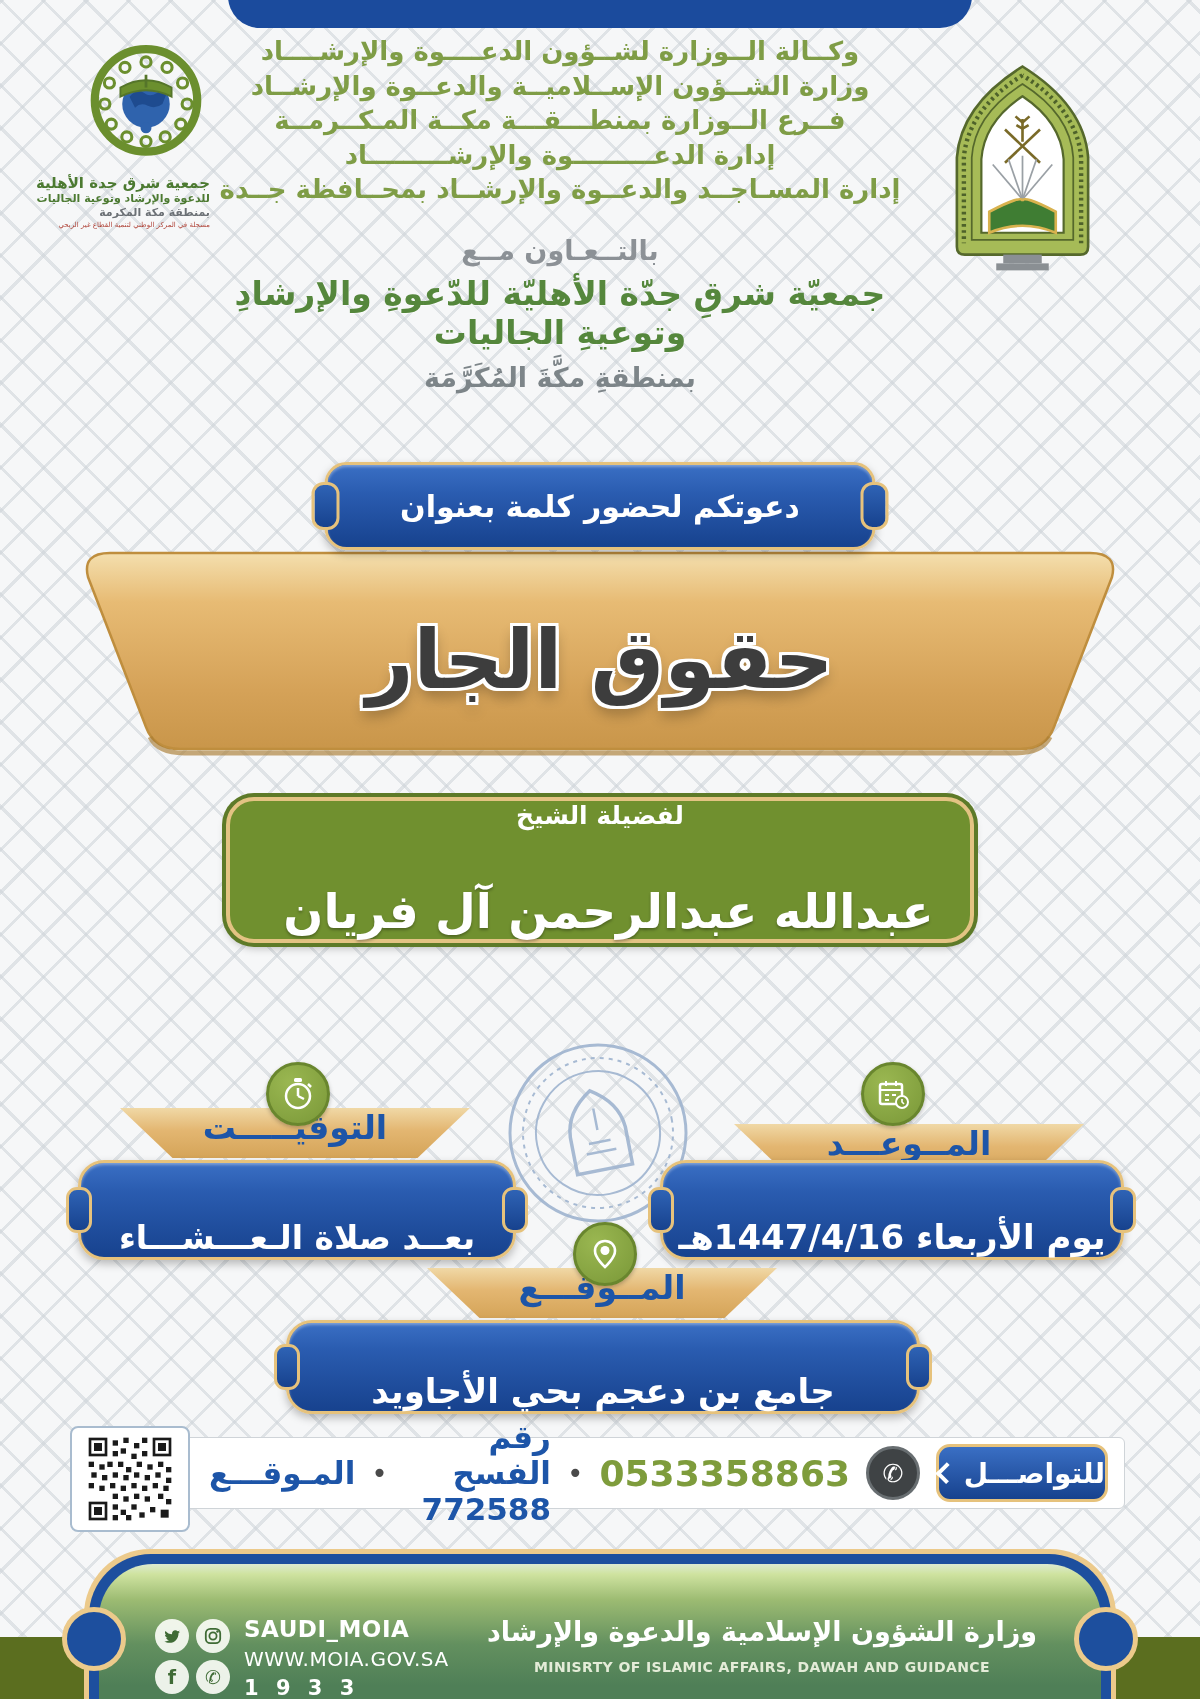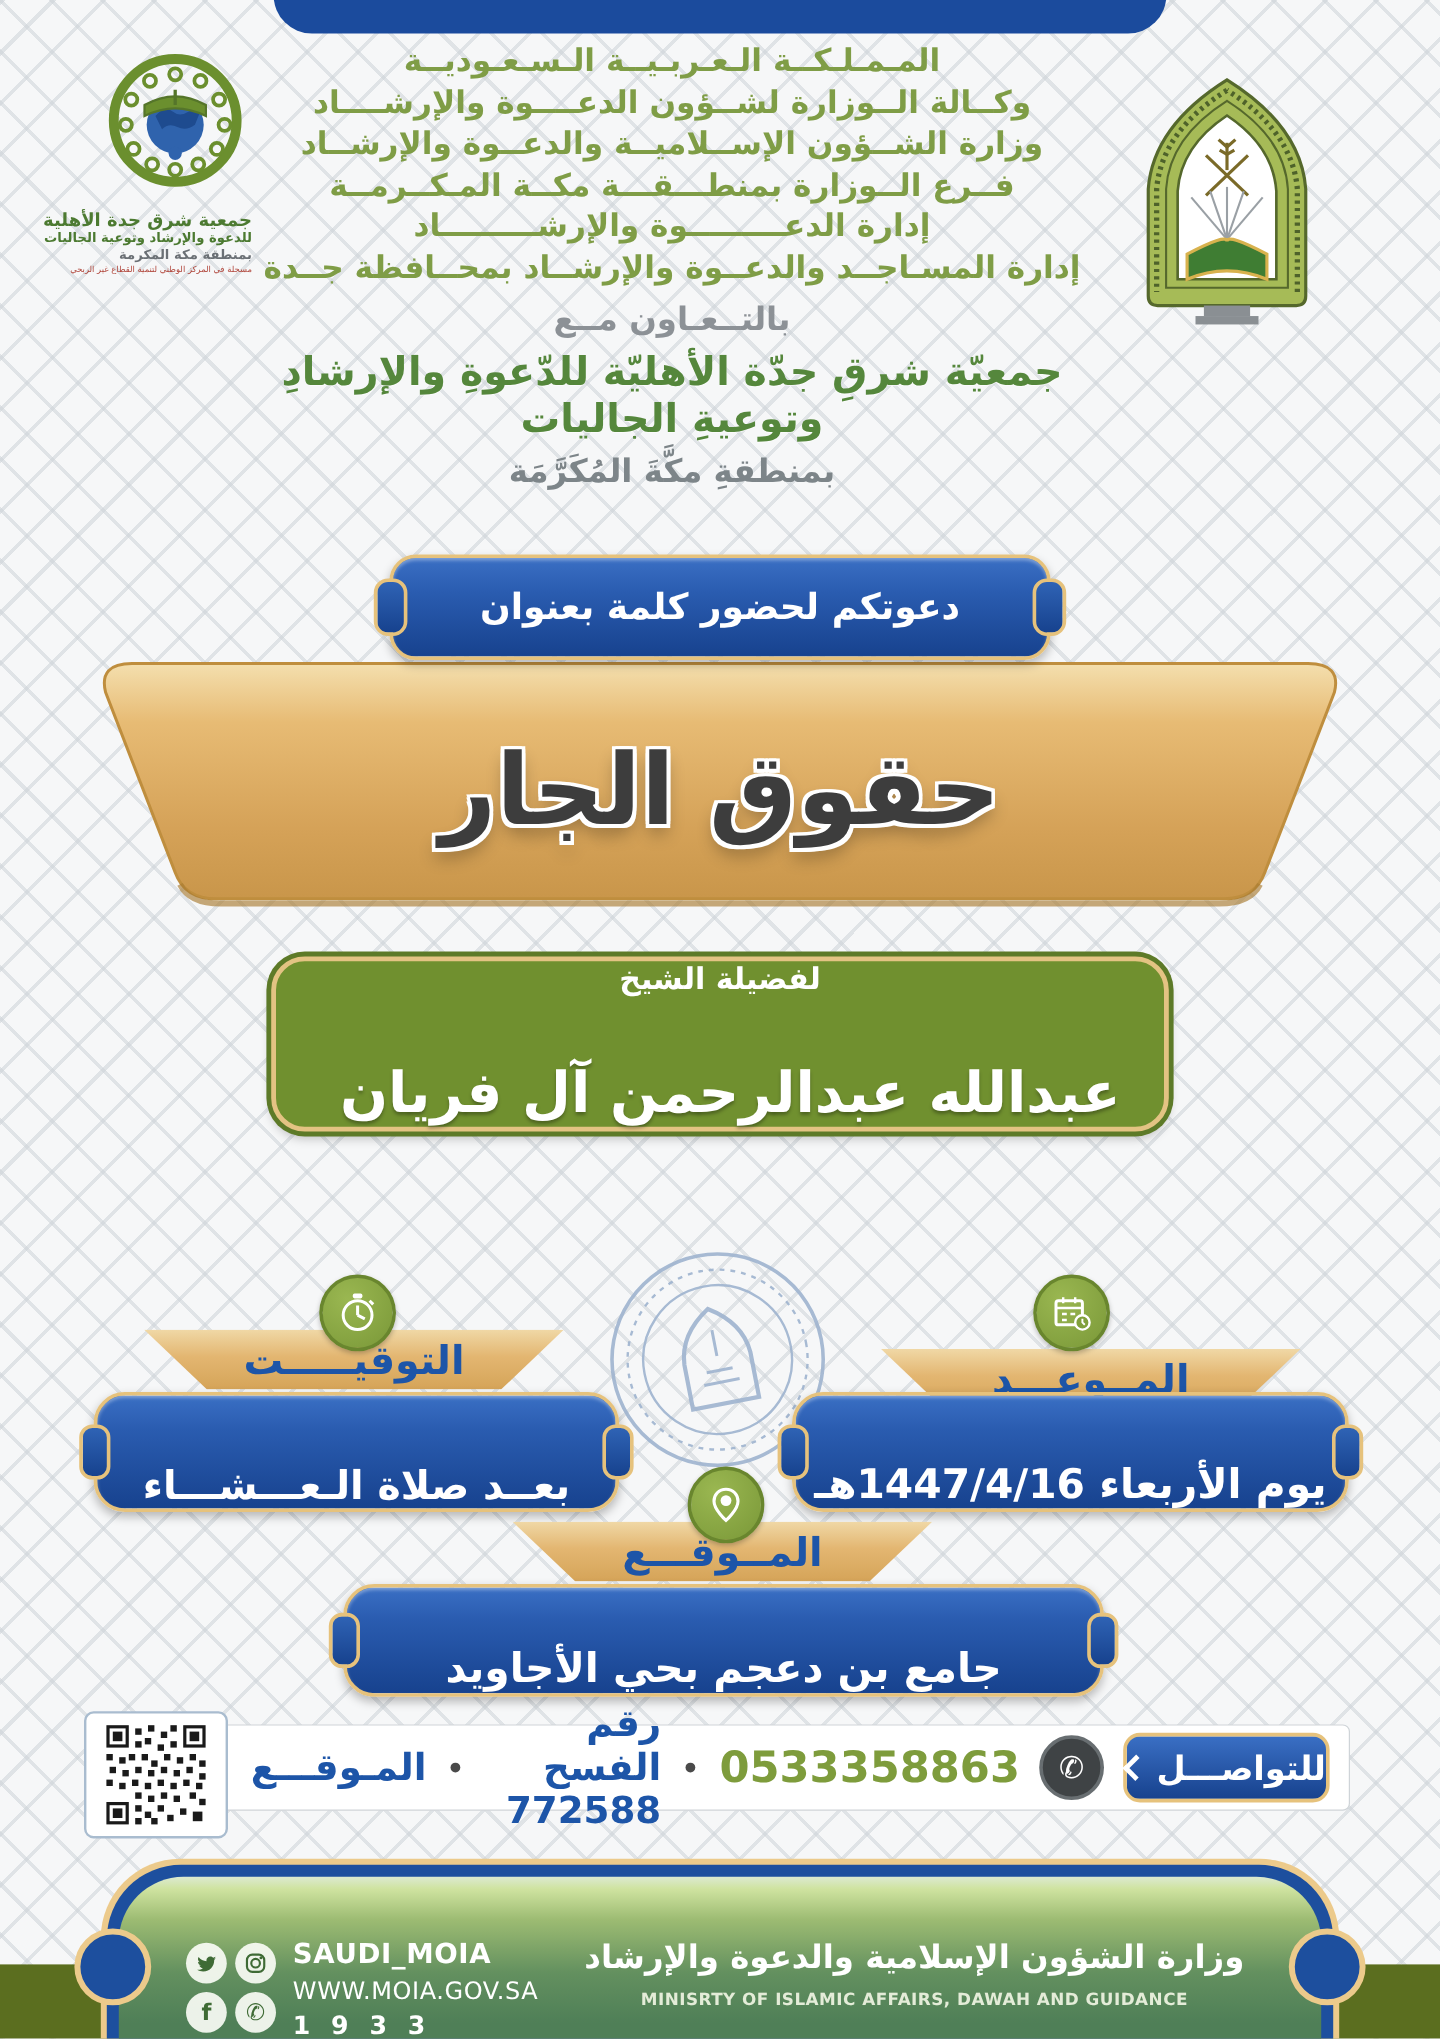--- a/index.html
+++ b/index.html
@@ -9,21 +9,21 @@
     background-image:
       repeating-linear-gradient(45deg, rgba(205,211,216,.55) 0 3px, transparent 3px 30px),
       repeating-linear-gradient(135deg, rgba(205,211,216,.55) 0 3px, transparent 3px 30px);
   }
   .abs{position:absolute;}
   
   .top-band{left:228px;top:-32px;width:744px;height:60px;background:#1b4b9d;border-radius:0 0 32px 32px;}
   
   .header-center{left:205px;top:34px;width:710px;text-align:center;direction:rtl;}
   .org-line{font-size:26px;line-height:34.5px;font-weight:bold;color:#7f9d46;}
-  .coop{margin-top:10px;font-size:27px;font-weight:bold;color:#8c9196;}
+  .coop{margin-top:28px;font-size:27px;font-weight:bold;color:#8c9196;}
   .partner{margin-top:8px;font-size:33px;font-weight:bold;color:#55873c;text-shadow:0 1px 0 rgba(255,255,255,.6);}
   .region{margin-top:10px;font-size:27px;font-weight:bold;color:#7d8589;}
   .assoc-logo{left:30px;top:40px;width:180px;text-align:right;direction:rtl;}
   .assoc-logo .t1{font-size:15px;font-weight:bold;color:#4c7a31;margin-top:2px;}
   .assoc-logo .t2{font-size:11px;font-weight:bold;color:#4c7a31;}
   .assoc-logo .t3{font-size:11px;font-weight:bold;color:#6b7075;margin-top:1px;}
   .assoc-logo .t4{font-size:7px;color:#b0453a;margin-top:2px;}
   .ministry-logo{left:935px;top:50px;width:175px;}
   
   .ribbon{left:50%;transform:translateX(-50%);top:462px;width:545px;height:82px;
@@ -43,21 +43,21 @@
   
   .badge{left:50%;transform:translateX(-50%);top:797px;width:740px;height:138px;background:#70902f;
     border:4px solid #e3c383;border-radius:28px;box-shadow:0 0 0 4px #5d7a28,0 5px 9px rgba(0,0,0,.25);
     display:flex;flex-direction:column;align-items:center;justify-content:space-between;direction:rtl;color:#fff;}
   .badge .honorific{font-size:25px;font-weight:bold;}
   .badge .name{font-size:47px;font-weight:bold;margin-top:4px;text-shadow:0 2px 3px rgba(0,0,0,.3);margin-left:17px;}
   
   .sec-icon{width:58px;height:58px;border-radius:50%;background:radial-gradient(circle at 35% 30%,#9ab751,#7a9838);
     border:3px solid #69862e;display:flex;align-items:center;justify-content:center;z-index:3;box-shadow:0 2px 4px rgba(0,0,0,.25);}
   .sec-banner{height:50px;background:linear-gradient(180deg,#f0d8a6 0%,#e3b671 45%,#d5a458 100%);
-    clip-path:polygon(0 0,100% 0,85% 100%,15% 100%);display:flex;align-items:center;justify-content:center;
+    clip-path:polygon(0 0,100% 0,85% 100%,15% 100%);display:flex;align-items:flex-start;justify-content:center;
     font-size:33px;font-weight:bold;color:#1d55a8;direction:rtl;z-index:2;}
   .pill{background:linear-gradient(180deg,#3a6fc4 0%,#2a5cb0 30%,#17428e 100%);
     border:3px solid #e6c27c;border-radius:26px;display:flex;align-items:flex-end;justify-content:center;
     color:#fff;font-weight:bold;direction:rtl;z-index:2;
     box-shadow:0 4px 8px rgba(0,0,0,.25), inset 0 2px 3px rgba(255,255,255,.35);}
   .pill::before,.pill::after{content:"";position:absolute;top:50%;transform:translateY(-50%);
     width:20px;height:40px;border-radius:11px;background:linear-gradient(180deg,#2f63b5,#17428e);border:3px solid #e6c27c;}
   .pill::before{left:-15px;}
   .pill::after{right:-15px;}
   .stamp{left:503px;top:1038px;width:190px;height:190px;transform:rotate(-11deg);opacity:.9;z-index:1;}
@@ -153,21 +153,20 @@
         <path d="M100 158 L116 112"></path>
           <path d="M100 158 L134 118"></path>
       </g>
       <path d="M62 172 Q100 152 100 160 Q100 152 138 172 L138 196 Q100 180 62 196 Z" fill="#3f7d33" stroke="#d8b24e" stroke-width="3"></path>
       <rect x="78" y="221" width="44" height="10" fill="#8a8f93"></rect>
       <rect x="70" y="231" width="60" height="8" fill="#8a8f93"></rect>
     </svg>
   </div>
 
   <div class="abs header-center">
-    <div class="org-line">المـمـلـكــة الـعـربـيــة الـسـعـوديــة</div>
     <div class="org-line">وكــالة الــوزارة لشــؤون الدعــــوة والإرشــــاد</div>
     <div class="org-line">وزارة الشــؤون الإســلاميــة والدعــوة والإرشــاد</div>
     <div class="org-line">فــرع الــوزارة بمنطـــقـــة مكــة المـكــرمــة</div>
     <div class="org-line">إدارة الدعـــــــــوة والإرشـــــــــاد</div>
     <div class="org-line">إدارة المسـاجــد والدعــوة والإرشــاد بمحــافظة جــدة</div>
     <div class="coop">بالتــعـاون مــع</div>
     <div class="partner">جمعيّة شرقِ جدّة الأهليّة للدّعوةِ والإرشادِ وتوعيةِ الجاليات</div>
     <div class="region">بمنطقةِ مكَّةَ المُكَرَّمَة</div>
   </div>
 

